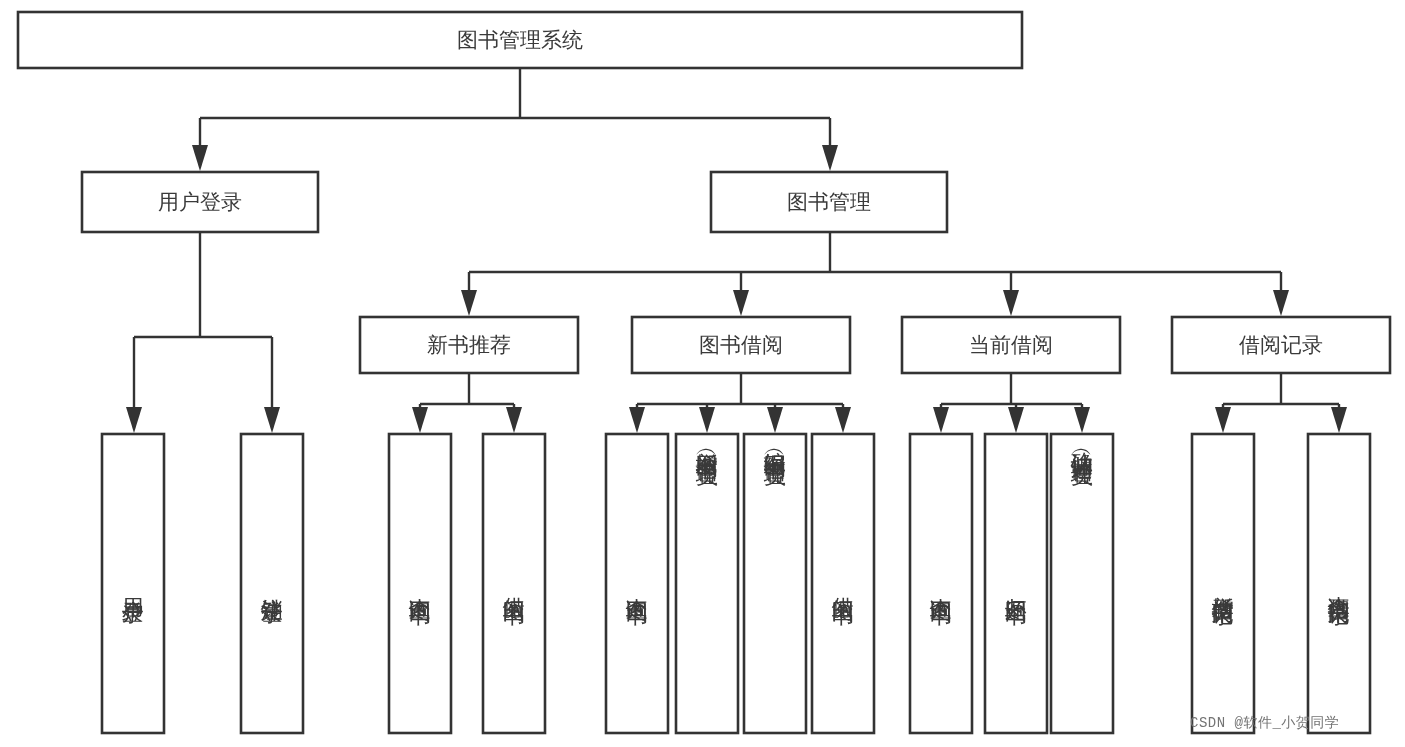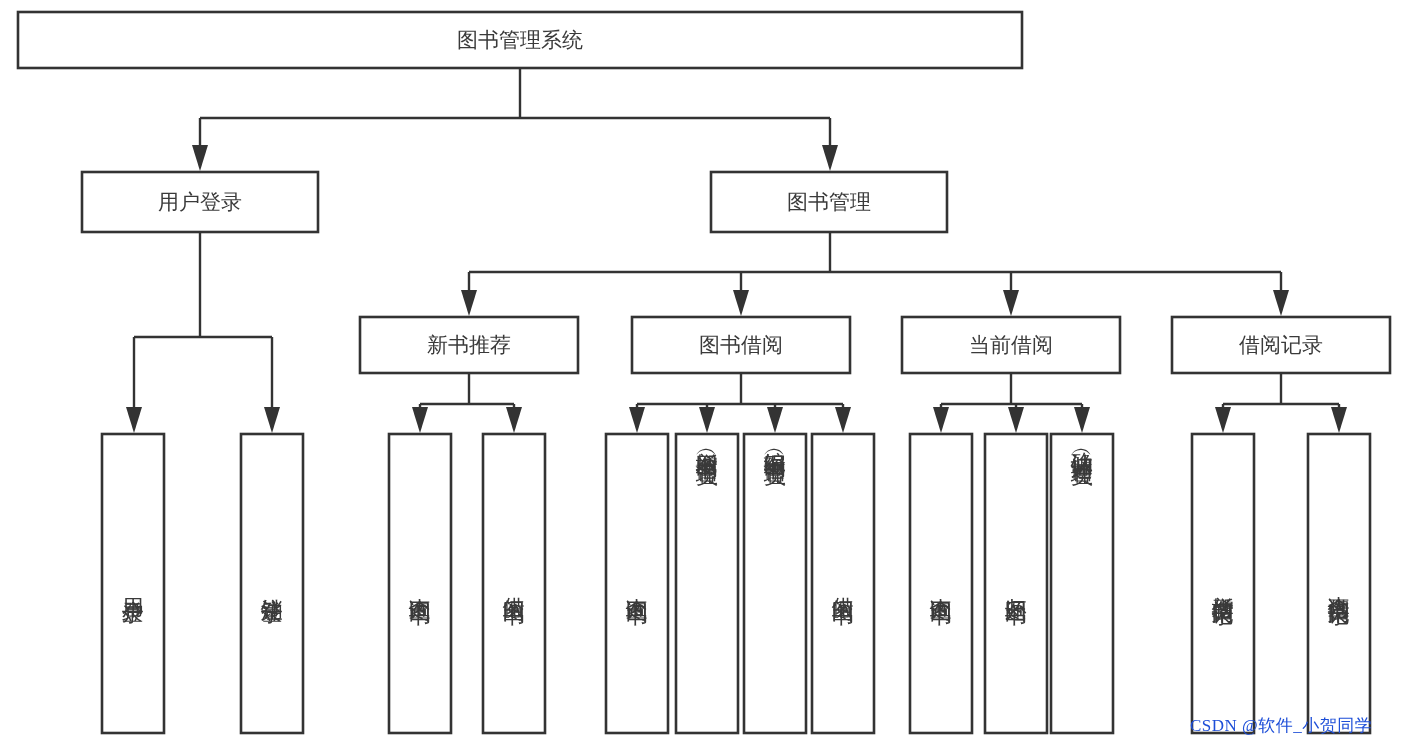--- a/index.html
+++ b/index.html
@@ -61,23 +61,23 @@
     font-size: 22px;
     line-height: 1.06;
     letter-spacing: 2px;
     color: #3a3a3a;
     white-space: nowrap;
   }
   .watermark {
     position: absolute;
     left: 1190px;
     top: 714px;
-    font-family: Liberation Serif, serif;
-    font-size: 17px;
-    color: #1d4ed8;
+    font-family: Liberation Mono, monospace;
+    font-size: 14px;
+    color: #737373;
     white-space: nowrap;
     letter-spacing: 0.5px;
   }
 </style>
 </head>
 <body>
 
 <div id="diagram-root">
 
   <svg class="flow" viewBox="0 0 1405 747">

